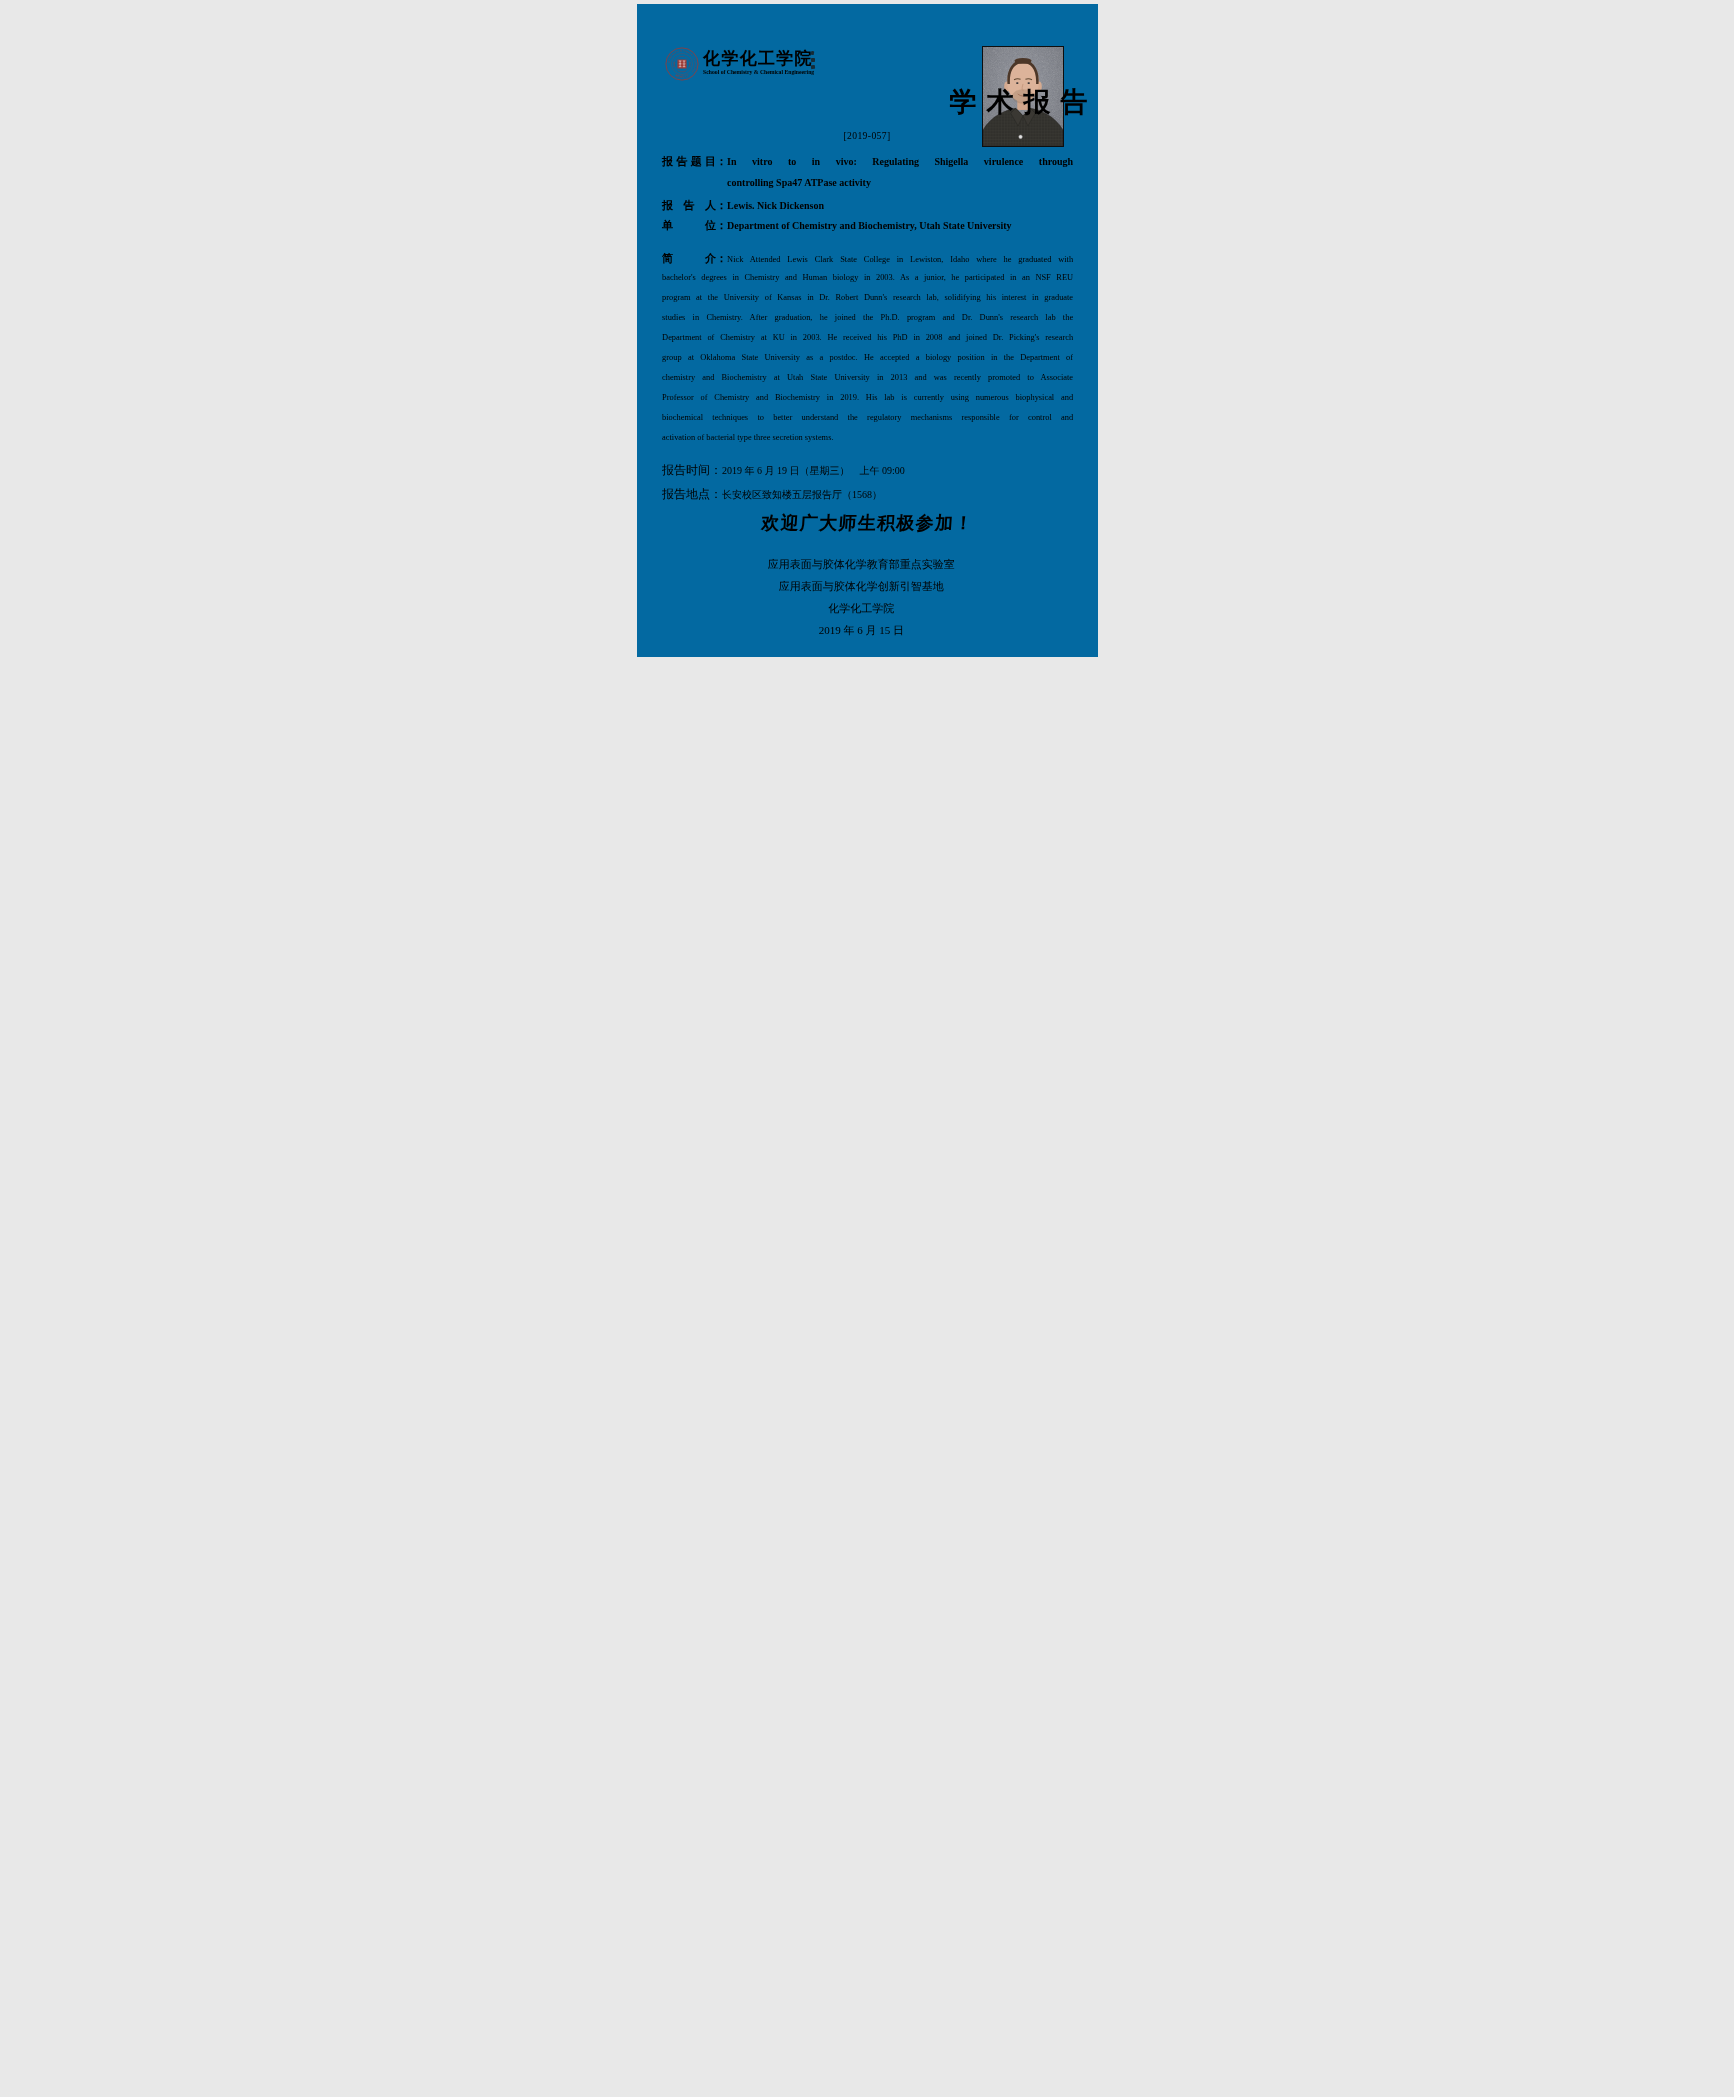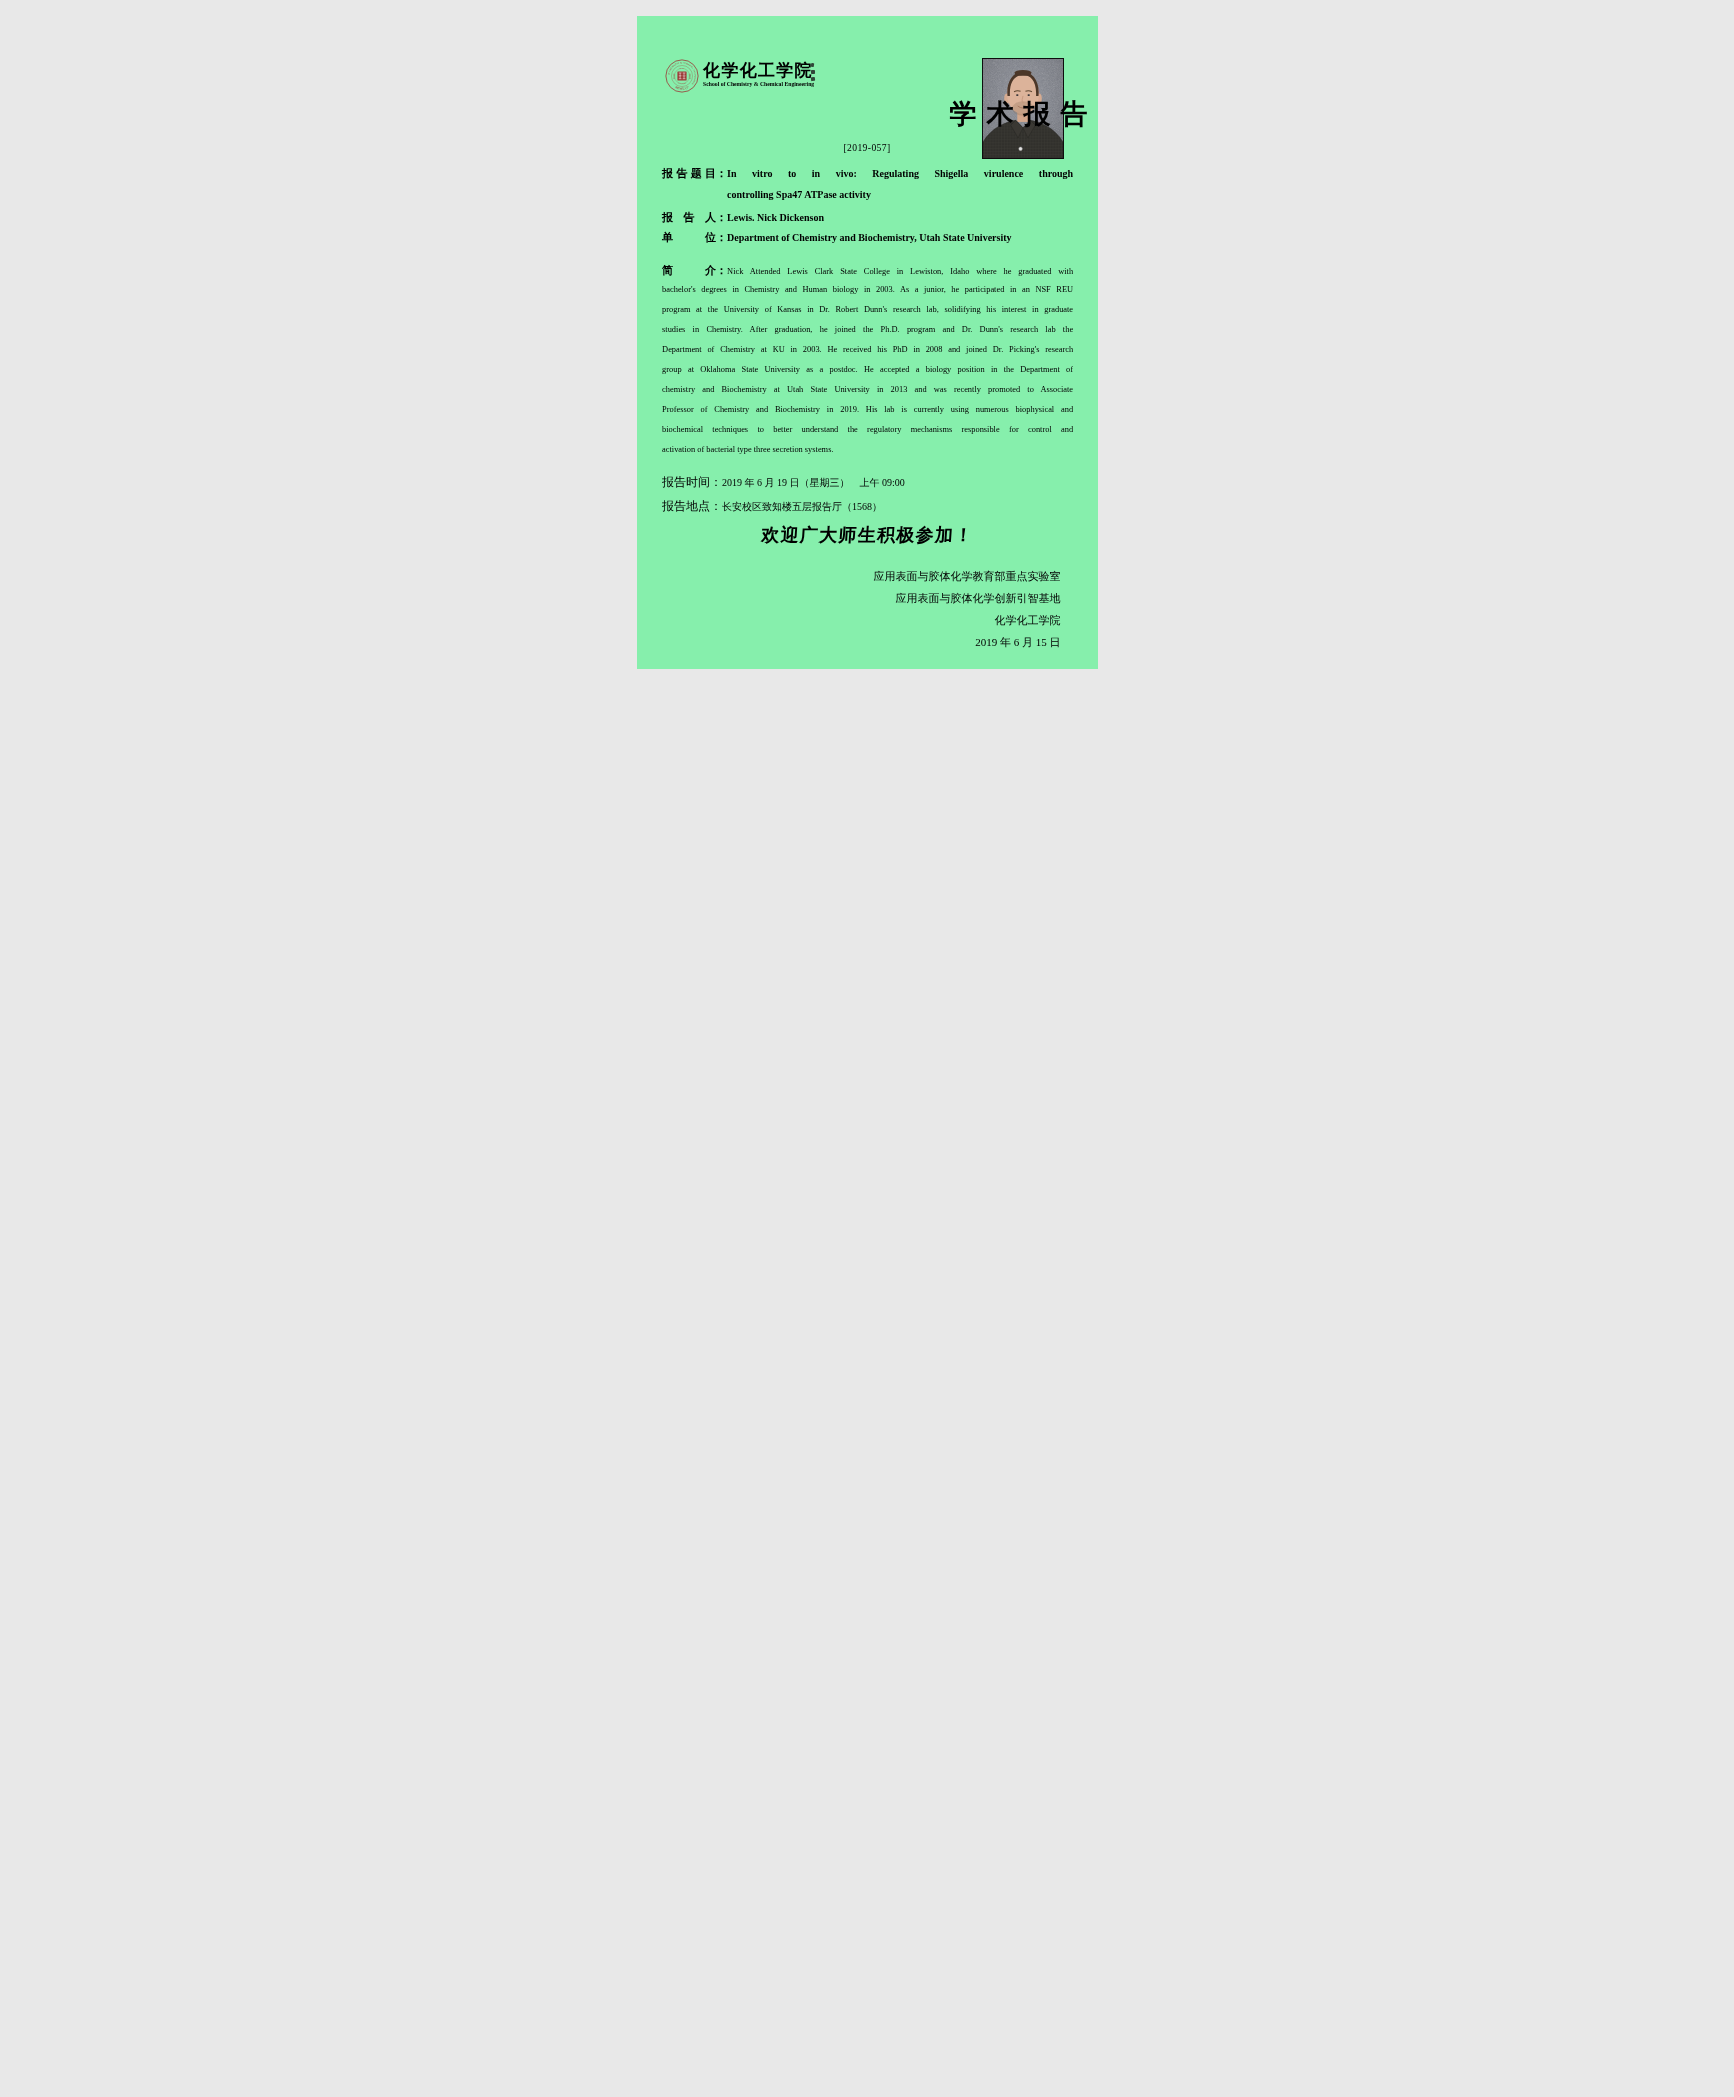--- a/index.html
+++ b/index.html
@@ -1,19 +1,19 @@
 <!DOCTYPE html>
 <html style="font-size:6.7px"><head>
 <meta charset="utf-8">
 <style>
   * { margin:0; padding:0; box-sizing:border-box; }
   html,body { background:#e8e8e8; }
   .page{
-    position:relative; width:461px; height:653px; margin:16px auto;
-    background:#86efac; color:#000;
+    position:relative; width:461px; height:653px; margin:4px auto;
+    background:#0369a1; color:#000;
     font-family:"Liberation Serif", serif; overflow:hidden;
   }
   
   .logo{ position:absolute; left:25.6px; top:39px; width:185px; height:42px; }
   .seal{ position:absolute; left:2.5px; top:4.2px; width:34px; height:34px; }
   .logo-names{ position:absolute; left:41px; top:6.7px; white-space:nowrap; }
   .name-cn{ font-size:17px; font-weight:bold; letter-spacing:1.3px; line-height:1.05;
             font-family:"Liberation Serif", serif; }
   .name-en{ font-size:5.7px; font-weight:bold; margin-top:1.7px; letter-spacing:0; }
   .sig{ position:absolute; left:149px; top:8.4px; display:flex; flex-direction:column; gap:2.9px; }
@@ -43,21 +43,21 @@
   .bio .bl{ line-height:20px; height:20px; overflow:hidden;
             text-align:justify; text-align-last:justify; }
   .bio .bl.last{ text-align-last:left; }
   .tp-line{ line-height:23.5px; }
   .time-line{ margin-top:11px; }
   .label2{ font-weight:normal; font-size:12px; }
   .val{ font-size:10px; }
   
   .welcome{ margin-top:3.4px; text-align:center; font-size:18px; font-weight:bold;
             letter-spacing:1.3px; transform:skewX(-4deg); }
-  .pfooter{ margin-top:18.5px; padding-right:12.6px; text-align:right; font-size:11px; }
+  .pfooter{ margin-top:18.5px; padding-right:12.6px; text-align:center; font-size:11px; }
   .pfooter .fl{ line-height:22px; }
 </style>
 </head>
 <body>
 
 <div class="page">
 
   <div class="logo">
     <svg class="seal" viewBox="0 0 100 100">
       <defs>

